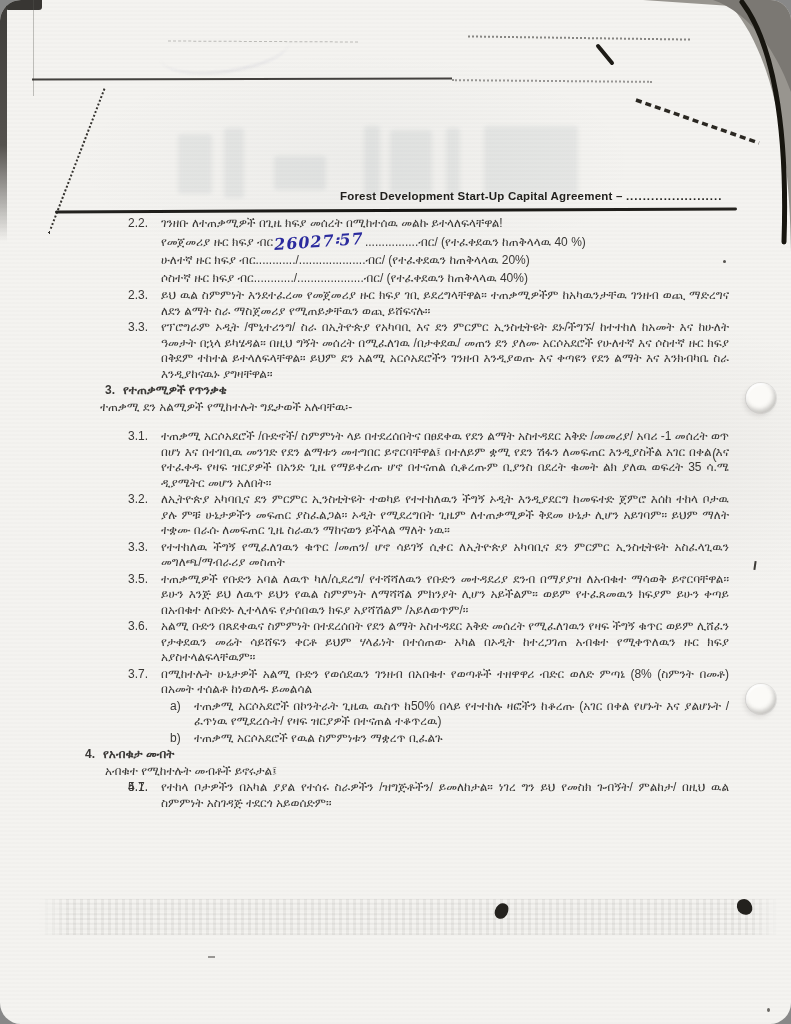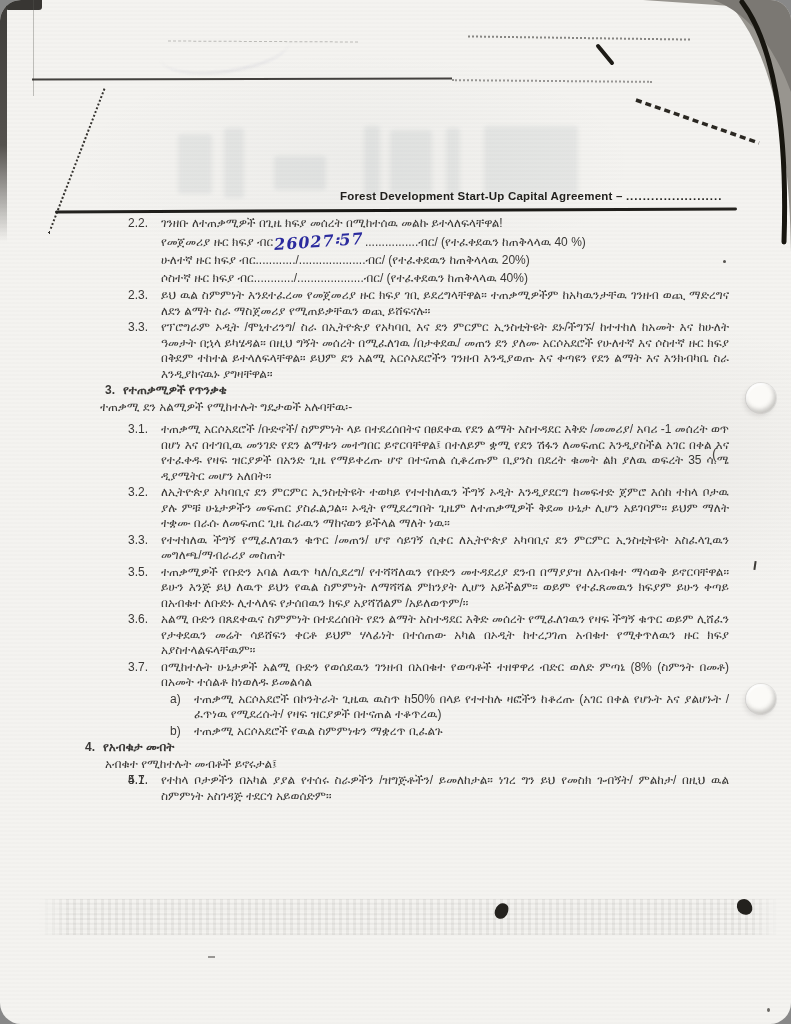--- a/index.html
+++ b/index.html
@@ -63,21 +63,21 @@
   .item{position:relative;padding-left:33px;margin-bottom:1px;}
   .item > .num{position:absolute;left:0;top:0;}
   .c22{line-height:18px;}
   .payrow{white-space:nowrap;overflow:hidden;}
   .hand{display:inline-block;font-family:"DejaVu Serif", serif;font-style:italic;font-weight:bold;
     color:#2b2b9e;font-size:16px;letter-spacing:1px;transform:rotate(-4deg) translateY(1px);margin:0 1px;}
   .sec-head{font-weight:bold;position:relative;margin-bottom:1px;}
   .sec-head .num{position:absolute;left:0;top:0;}
   .h3{margin-left:-23px;padding-left:18px;}
   .h4{margin-left:-43px;padding-left:18px;}
-  .intro3{margin-left:-28px;margin-bottom:7px;}
+  .intro3{margin-left:-28px;margin-bottom:14px;}
   .intro4{margin-left:-23px;margin-bottom:1px;}
   .sub{margin-left:42px;padding-left:24px;}
 </style>
 </head>
 <body>
 
 <div class="page">
 
   <div class="edge-strip-left"></div>
   <div class="edge-tab-top"></div>

